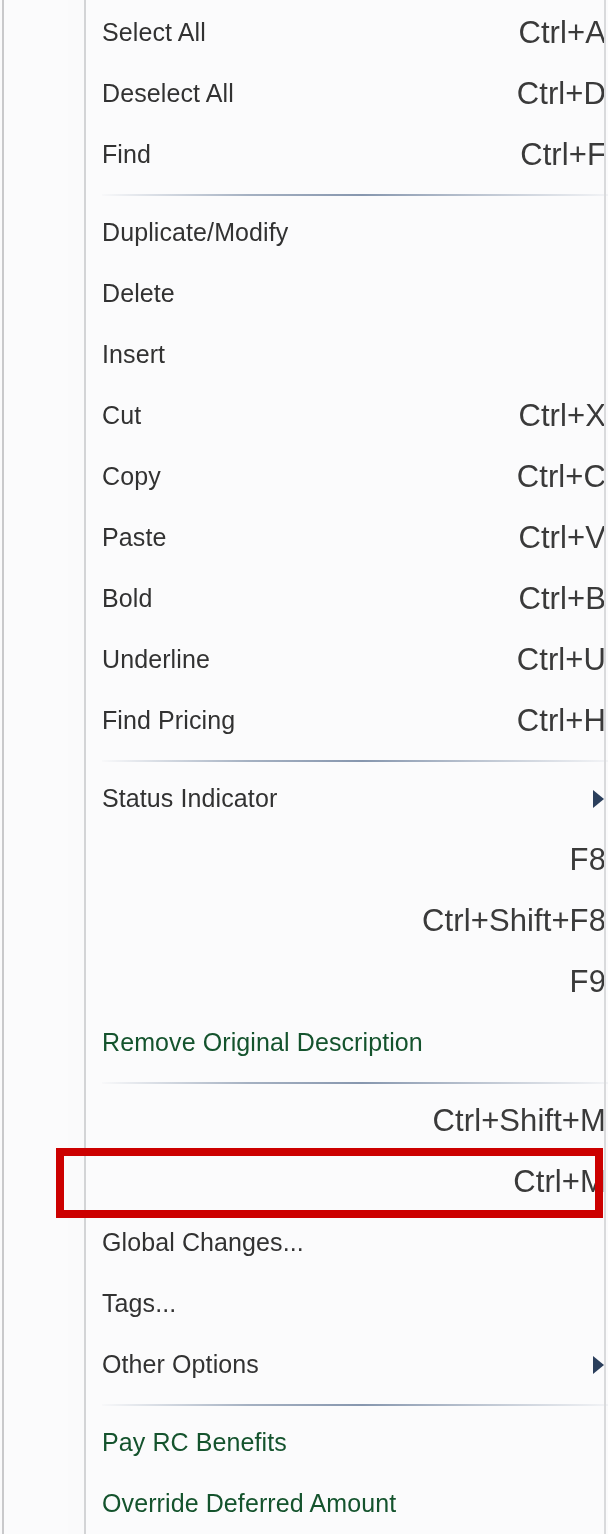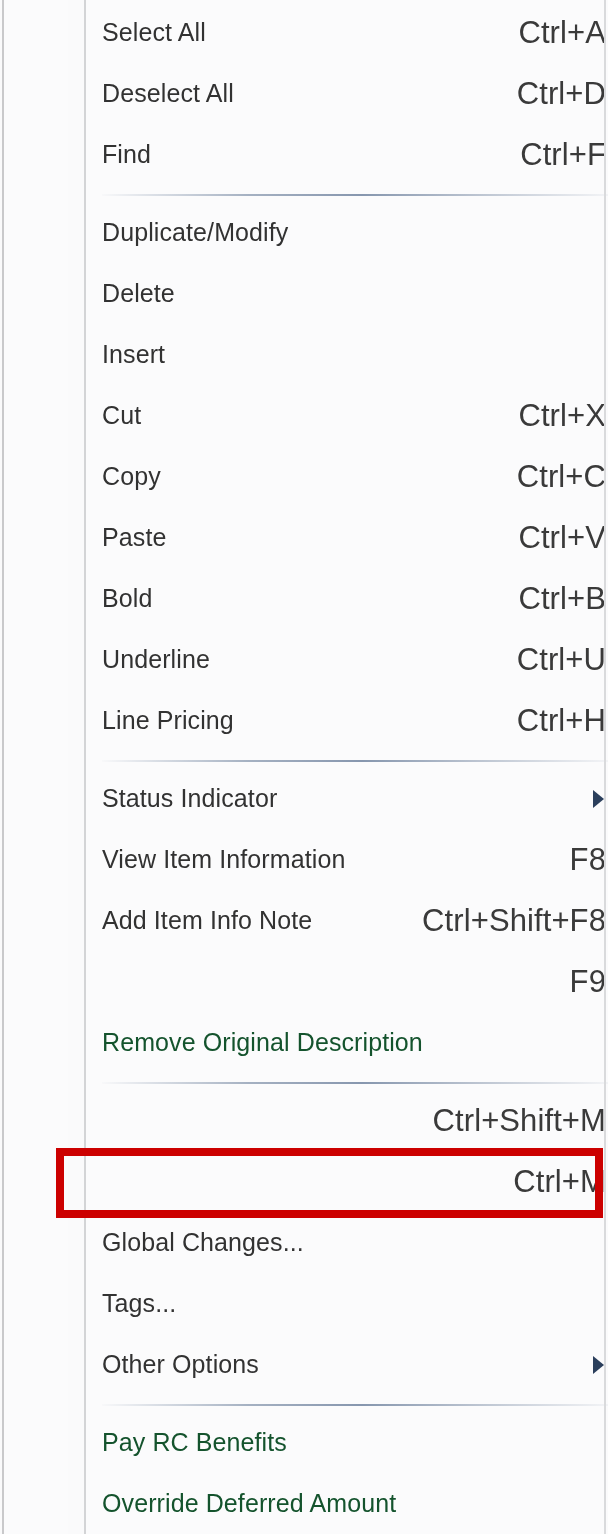--- a/index.html
+++ b/index.html
@@ -180,34 +180,32 @@
       </div>
       <div class="item" style="top: 568px;">
         <span class="label">Bold</span>
         <span class="accel">Ctrl+B</span>
       </div>
       <div class="item" style="top: 629px;">
         <span class="label">Underline</span>
         <span class="accel">Ctrl+U</span>
       </div>
       <div class="item" style="top: 690px;">
-        <span class="label">Line Pricing</span>
+        <span class="label">Find Pricing</span>
         <span class="accel">Ctrl+H</span>
       </div>
       <div class="sep" style="top: 760px;"></div>
       <div class="item" style="top: 768px;">
         <span class="label">Status Indicator</span>
         <span class="arrow"></span>
       </div>
       <div class="item" style="top: 829px;">
-        <span class="label">View Item Information</span>
         <span class="accel">F8</span>
       </div>
       <div class="item" style="top: 890px;">
-        <span class="label">Add Item Info Note</span>
         <span class="accel">Ctrl+Shift+F8</span>
       </div>
       <div class="item" style="top: 951px;">
         <span class="accel">F9</span>
       </div>
       <div class="item disabled" style="top: 1012px;">
         <span class="label">Remove Original Description</span>
       </div>
       <div class="sep" style="top: 1082px;"></div>
       <div class="item" style="top: 1090px;">

